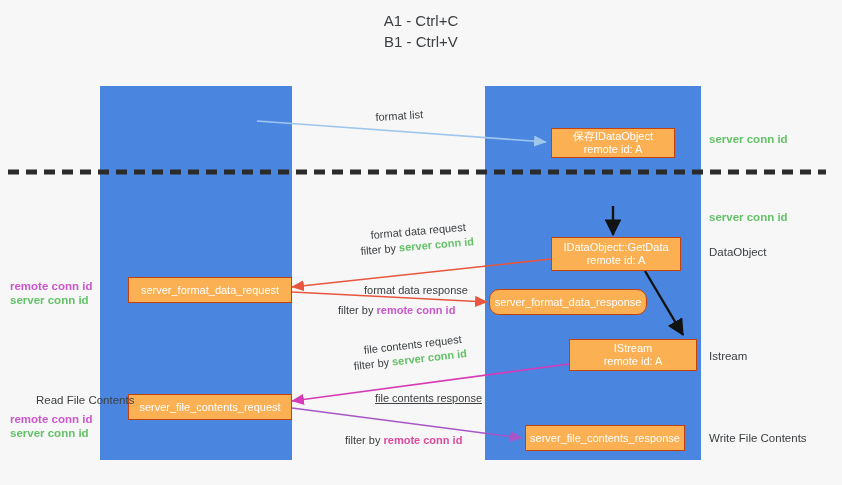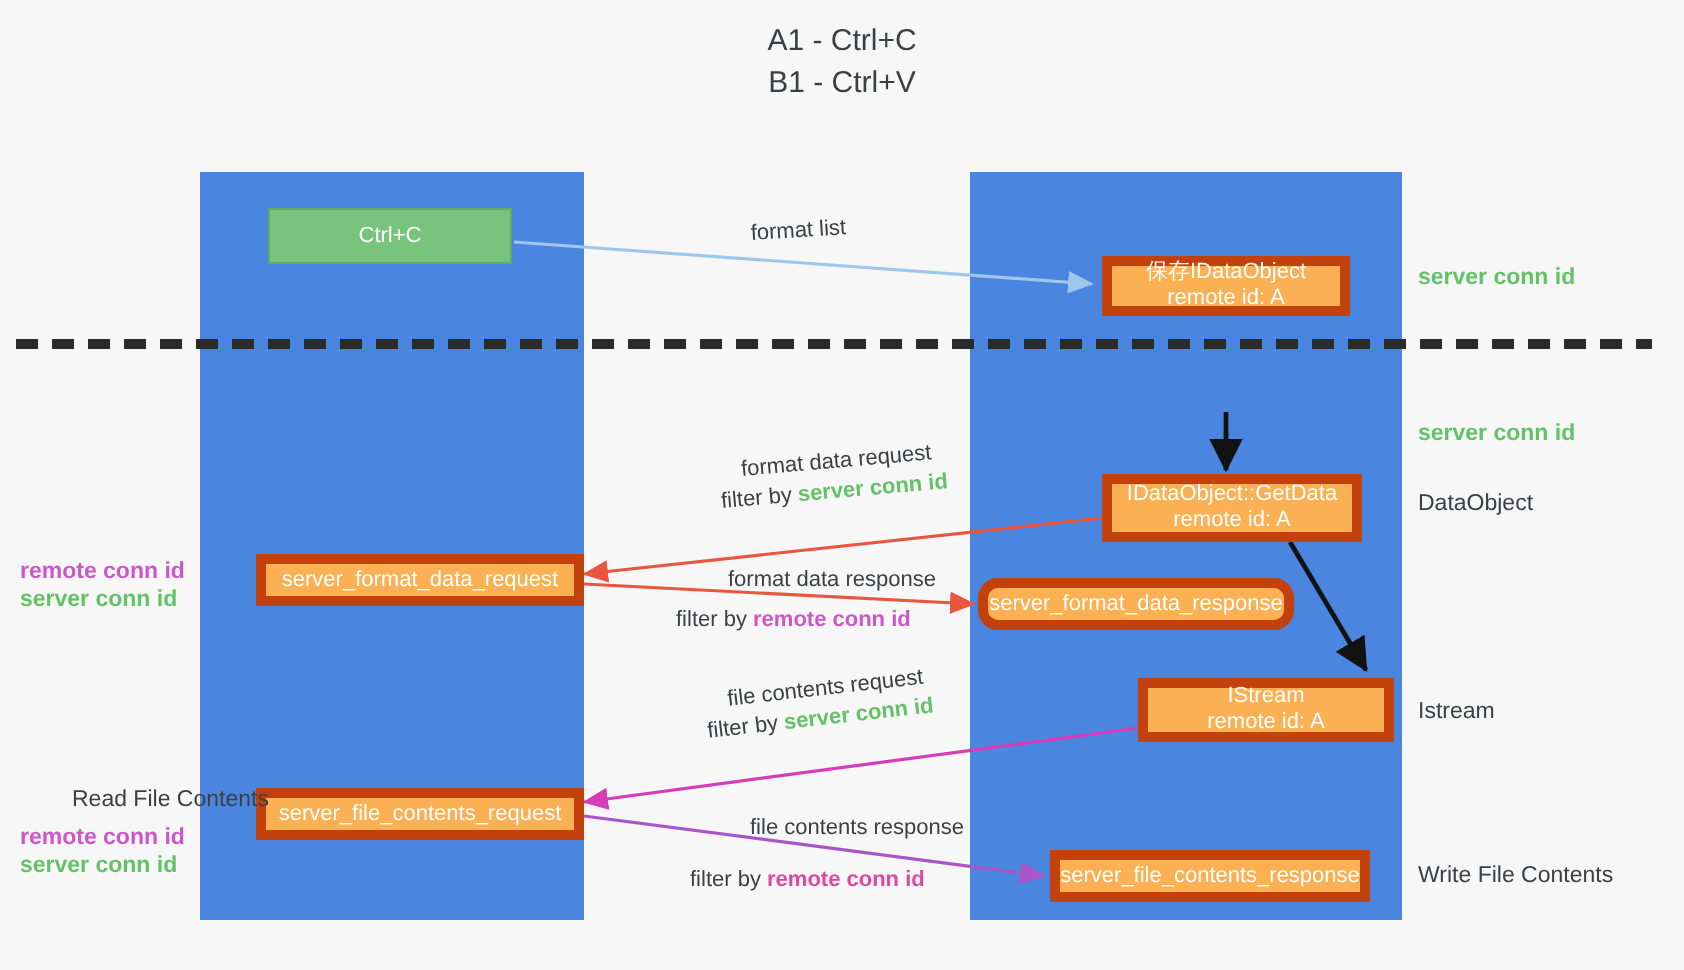--- a/index.html
+++ b/index.html
@@ -58,21 +58,21 @@
     justify-content: center;
     color: #ffffff;
     font-size: 11px;
     line-height: 13px;
     text-align: center;
     box-sizing: border-box;
   }
   .box .l1 { display: block; }
   .box .l2 { display: block; }
   .box-green { background: #79c47d; border: 1px solid #5fae66; }
-  .box-orange { background: #fbb054; border: 5px solid #c2410c; }
+  .box-orange { background: #fbb054; border: 1px solid #c2410c; }
 
   
   .side-label {
     font-size: 11.5px;
     line-height: 14px;
     color: #3c4043;
     white-space: nowrap;
   }
   .green-txt { color: #63c267; font-weight: bold; }
   .magenta-txt { color: #cc56cc; font-weight: bold; }
@@ -144,23 +144,20 @@
 
     <line x1="551" y1="259" x2="292" y2="287" stroke="#e8563f" stroke-width="1.6" marker-end="url(#ah-red)"></line>
 
     <line x1="292" y1="292" x2="487" y2="302" stroke="#e8563f" stroke-width="1.6" marker-end="url(#ah-red)"></line>
 
     <line x1="569" y1="364" x2="292" y2="401" stroke="#d63bb8" stroke-width="1.6" marker-end="url(#ah-magenta)"></line>
 
     <line x1="292" y1="408" x2="522" y2="438" stroke="#a855c8" stroke-width="1.6" marker-end="url(#ah-purple)"></line>
   </svg>
 
-  <div class="abs box box-green" style="left:134px; top:104px; width:122px; height:28px;">
-    <span class="l1">Ctrl+C</span>
-  </div>
 
   <div class="abs box box-orange" style="left:128px; top:394px; width:164px; height:26px;">
     <span class="l1">server_file_contents_request</span>
   </div>
 
   <div class="abs box box-orange" style="left:128px; top:277px; width:164px; height:26px;">
     <span class="l1">server_format_data_request</span>
   </div>
 
   <div class="abs box box-orange" style="left:551px; top:128px; width:124px; height:30px;">
@@ -191,21 +188,21 @@
 
   <div class="abs edge-label" style="left:370px; top:228px; transform: rotate(-5deg);">format data request</div>
   <div class="abs edge-label" style="left:360px; top:244px; transform: rotate(-5deg);"><span>filter by </span><b class="green-txt">server conn id</b></div>
 
   <div class="abs edge-label" style="left:364px; top:283px;">format data response</div>
   <div class="abs edge-label" style="left:338px; top:303px;"><span>filter by </span><b class="magenta-txt">remote conn id</b></div>
 
   <div class="abs edge-label" style="left:363px; top:343px; transform: rotate(-6.5deg);">file contents request</div>
   <div class="abs edge-label" style="left:353px; top:359px; transform: rotate(-6.5deg);"><span>filter by </span><b class="green-txt">server conn id</b></div>
 
-  <div class="abs edge-label" style="left:375px; top:407px;">file contents response</div>
+  <div class="abs edge-label" style="left:375px; top:391px;text-decoration:underline;">file contents response</div>
   <div class="abs edge-label" style="left:345px; top:433px;"><span>filter by </span><b class="pink-txt">remote conn id</b></div>
 
   <div class="abs side-label green-txt" style="left:709px; top:132px;">server conn id</div>
   <div class="abs side-label green-txt" style="left:709px; top:210px;">server conn id</div>
   <div class="abs side-label" style="left:709px; top:245px;">DataObject</div>
   <div class="abs side-label" style="left:709px; top:349px;">Istream</div>
   <div class="abs side-label" style="left:709px; top:431px;">Write File Contents</div>
 
   <div class="abs conn-stack" style="left:10px; top:279px;">
     <div class="magenta-txt">remote conn id</div>

